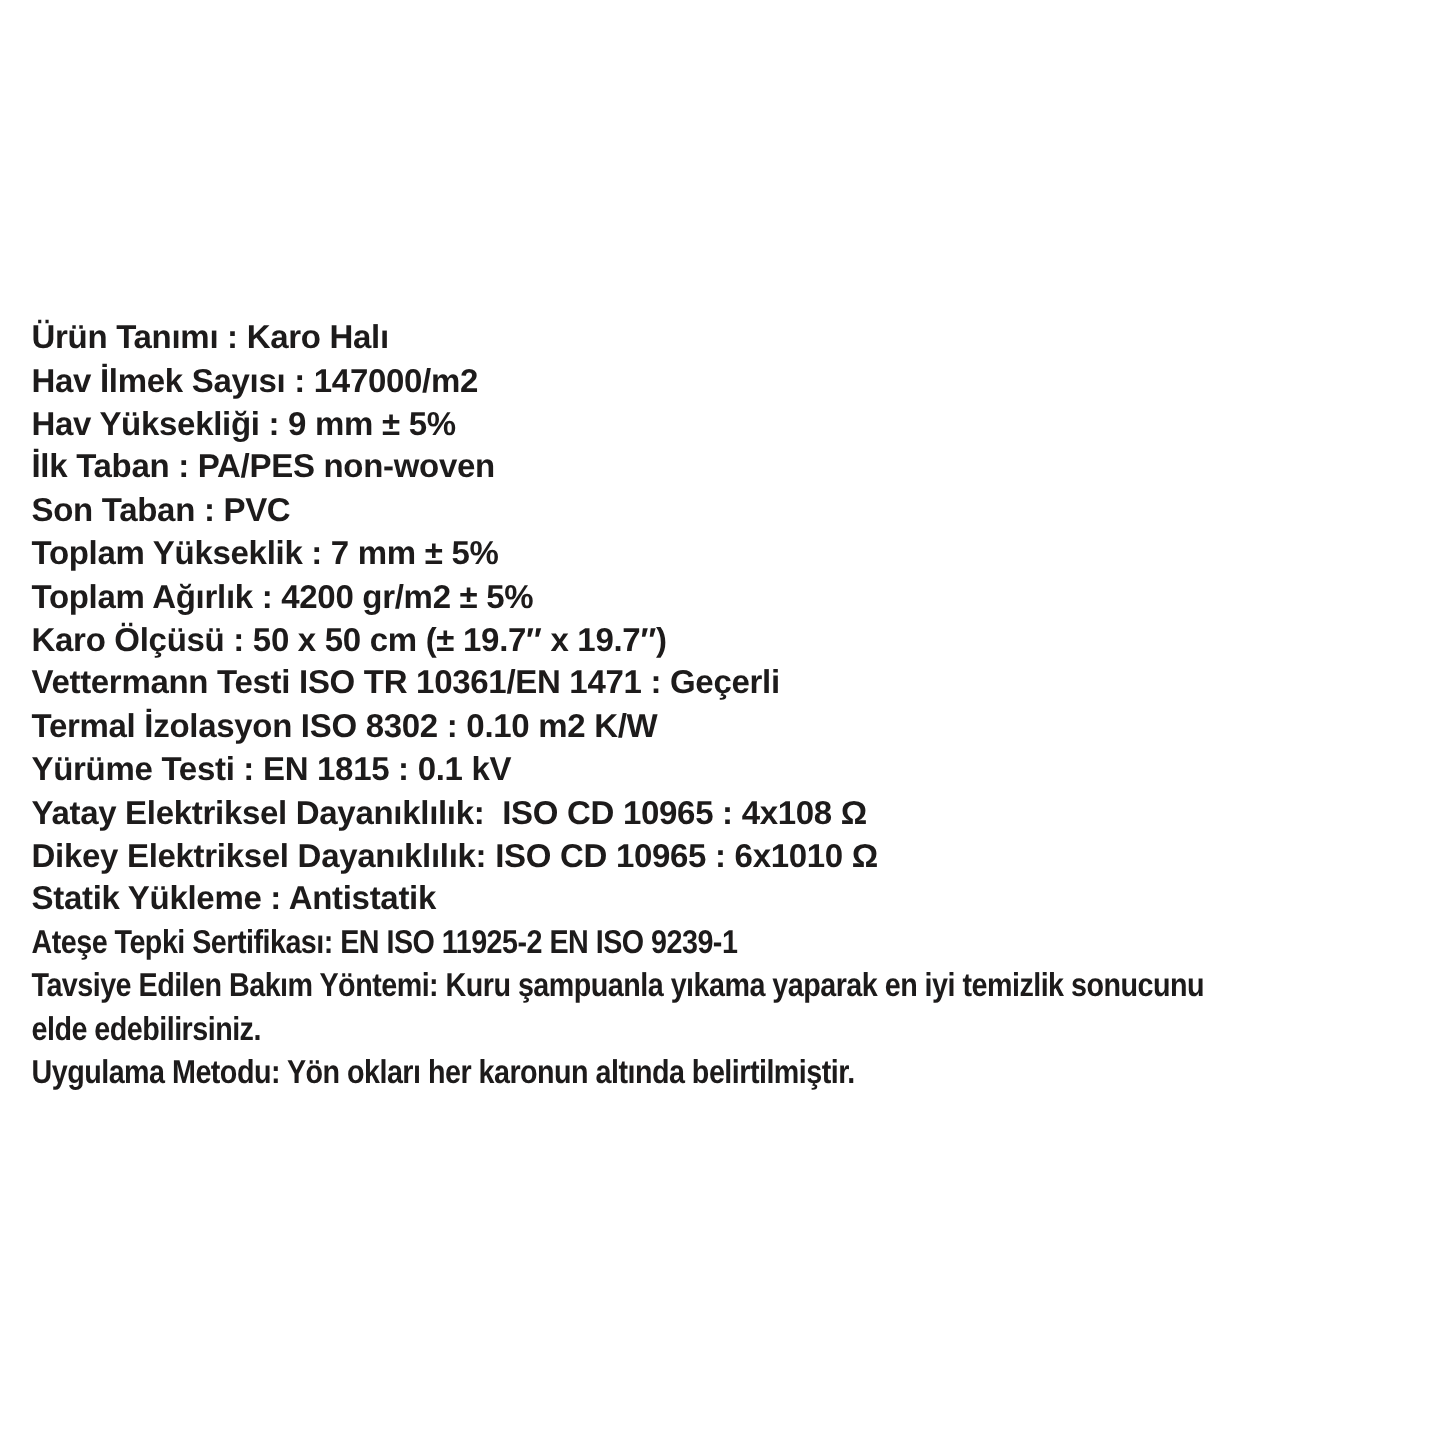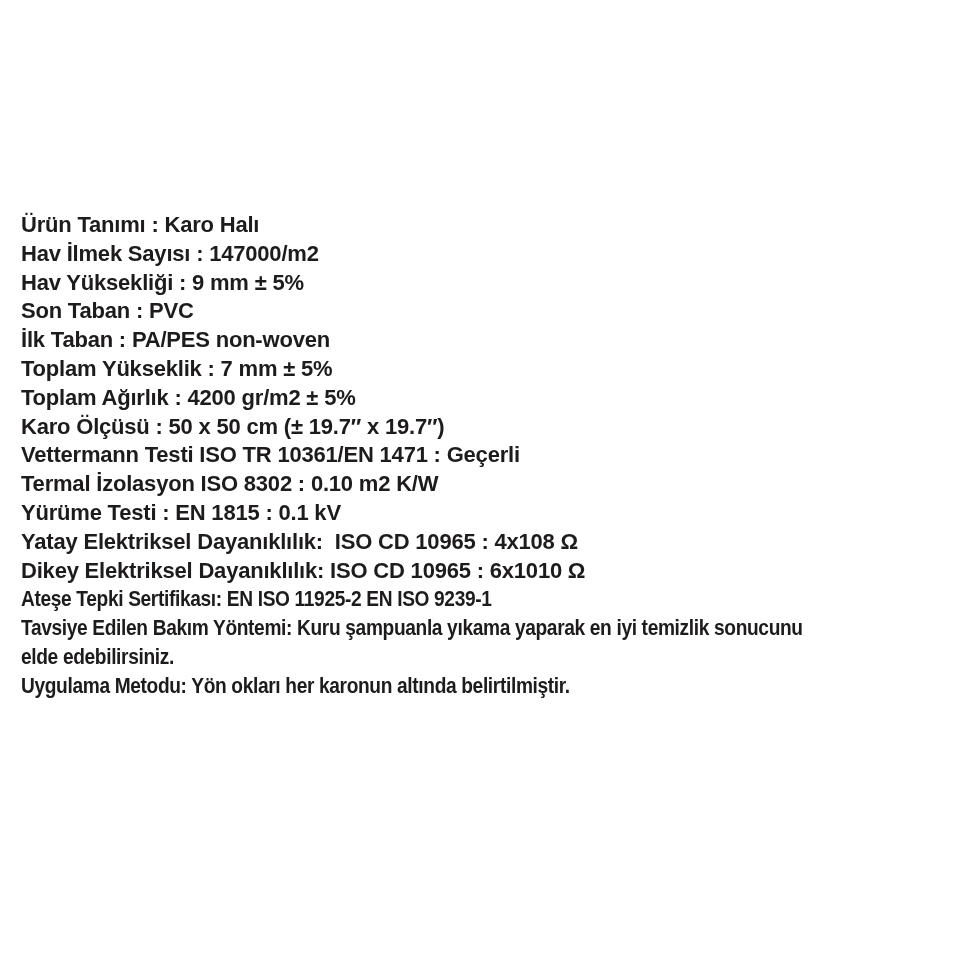--- a/index.html
+++ b/index.html
@@ -37,27 +37,28 @@
     letter-spacing: -0.4px;
   }
 </style>
 </head>
 <body>
 
 <div class="spec-sheet">
   <p class="spec-line">Ürün Tanımı : Karo Halı</p>
   <p class="spec-line">Hav İlmek Sayısı : 147000/m2</p>
   <p class="spec-line">Hav Yüksekliği : 9 mm ± 5%</p>
+  <p class="spec-line">İlk Taban : PA/PES non-woven</p>
   <p class="spec-line">Son Taban : PVC</p>
-  <p class="spec-line">İlk Taban : PA/PES non-woven</p>
   <p class="spec-line">Toplam Yükseklik : 7 mm ± 5%</p>
   <p class="spec-line">Toplam Ağırlık : 4200 gr/m2 ± 5%</p>
   <p class="spec-line">Karo Ölçüsü : 50 x 50 cm (± 19.7″ x 19.7″)</p>
   <p class="spec-line">Vettermann Testi ISO TR 10361/EN 1471 : Geçerli</p>
   <p class="spec-line">Termal İzolasyon ISO 8302 : 0.10 m2 K/W</p>
   <p class="spec-line">Yürüme Testi : EN 1815 : 0.1 kV</p>
   <p class="spec-line">Yatay Elektriksel Dayanıklılık:  ISO CD 10965 : 4x108 Ω</p>
   <p class="spec-line">Dikey Elektriksel Dayanıklılık: ISO CD 10965 : 6x1010 Ω</p>
+  <p class="spec-line">Statik Yükleme : Antistatik</p>
   <p class="spec-line condensed">Ateşe Tepki Sertifikası: EN ISO 11925-2 EN ISO 9239-1</p>
   <p class="spec-line condensed">Tavsiye Edilen Bakım Yöntemi: Kuru şampuanla yıkama yaparak en iyi temizlik sonucunu</p>
   <p class="spec-line condensed">elde edebilirsiniz.</p>
   <p class="spec-line condensed">Uygulama Metodu: Yön okları her karonun altında belirtilmiştir.</p>
 </div>
 
 </body></html>

